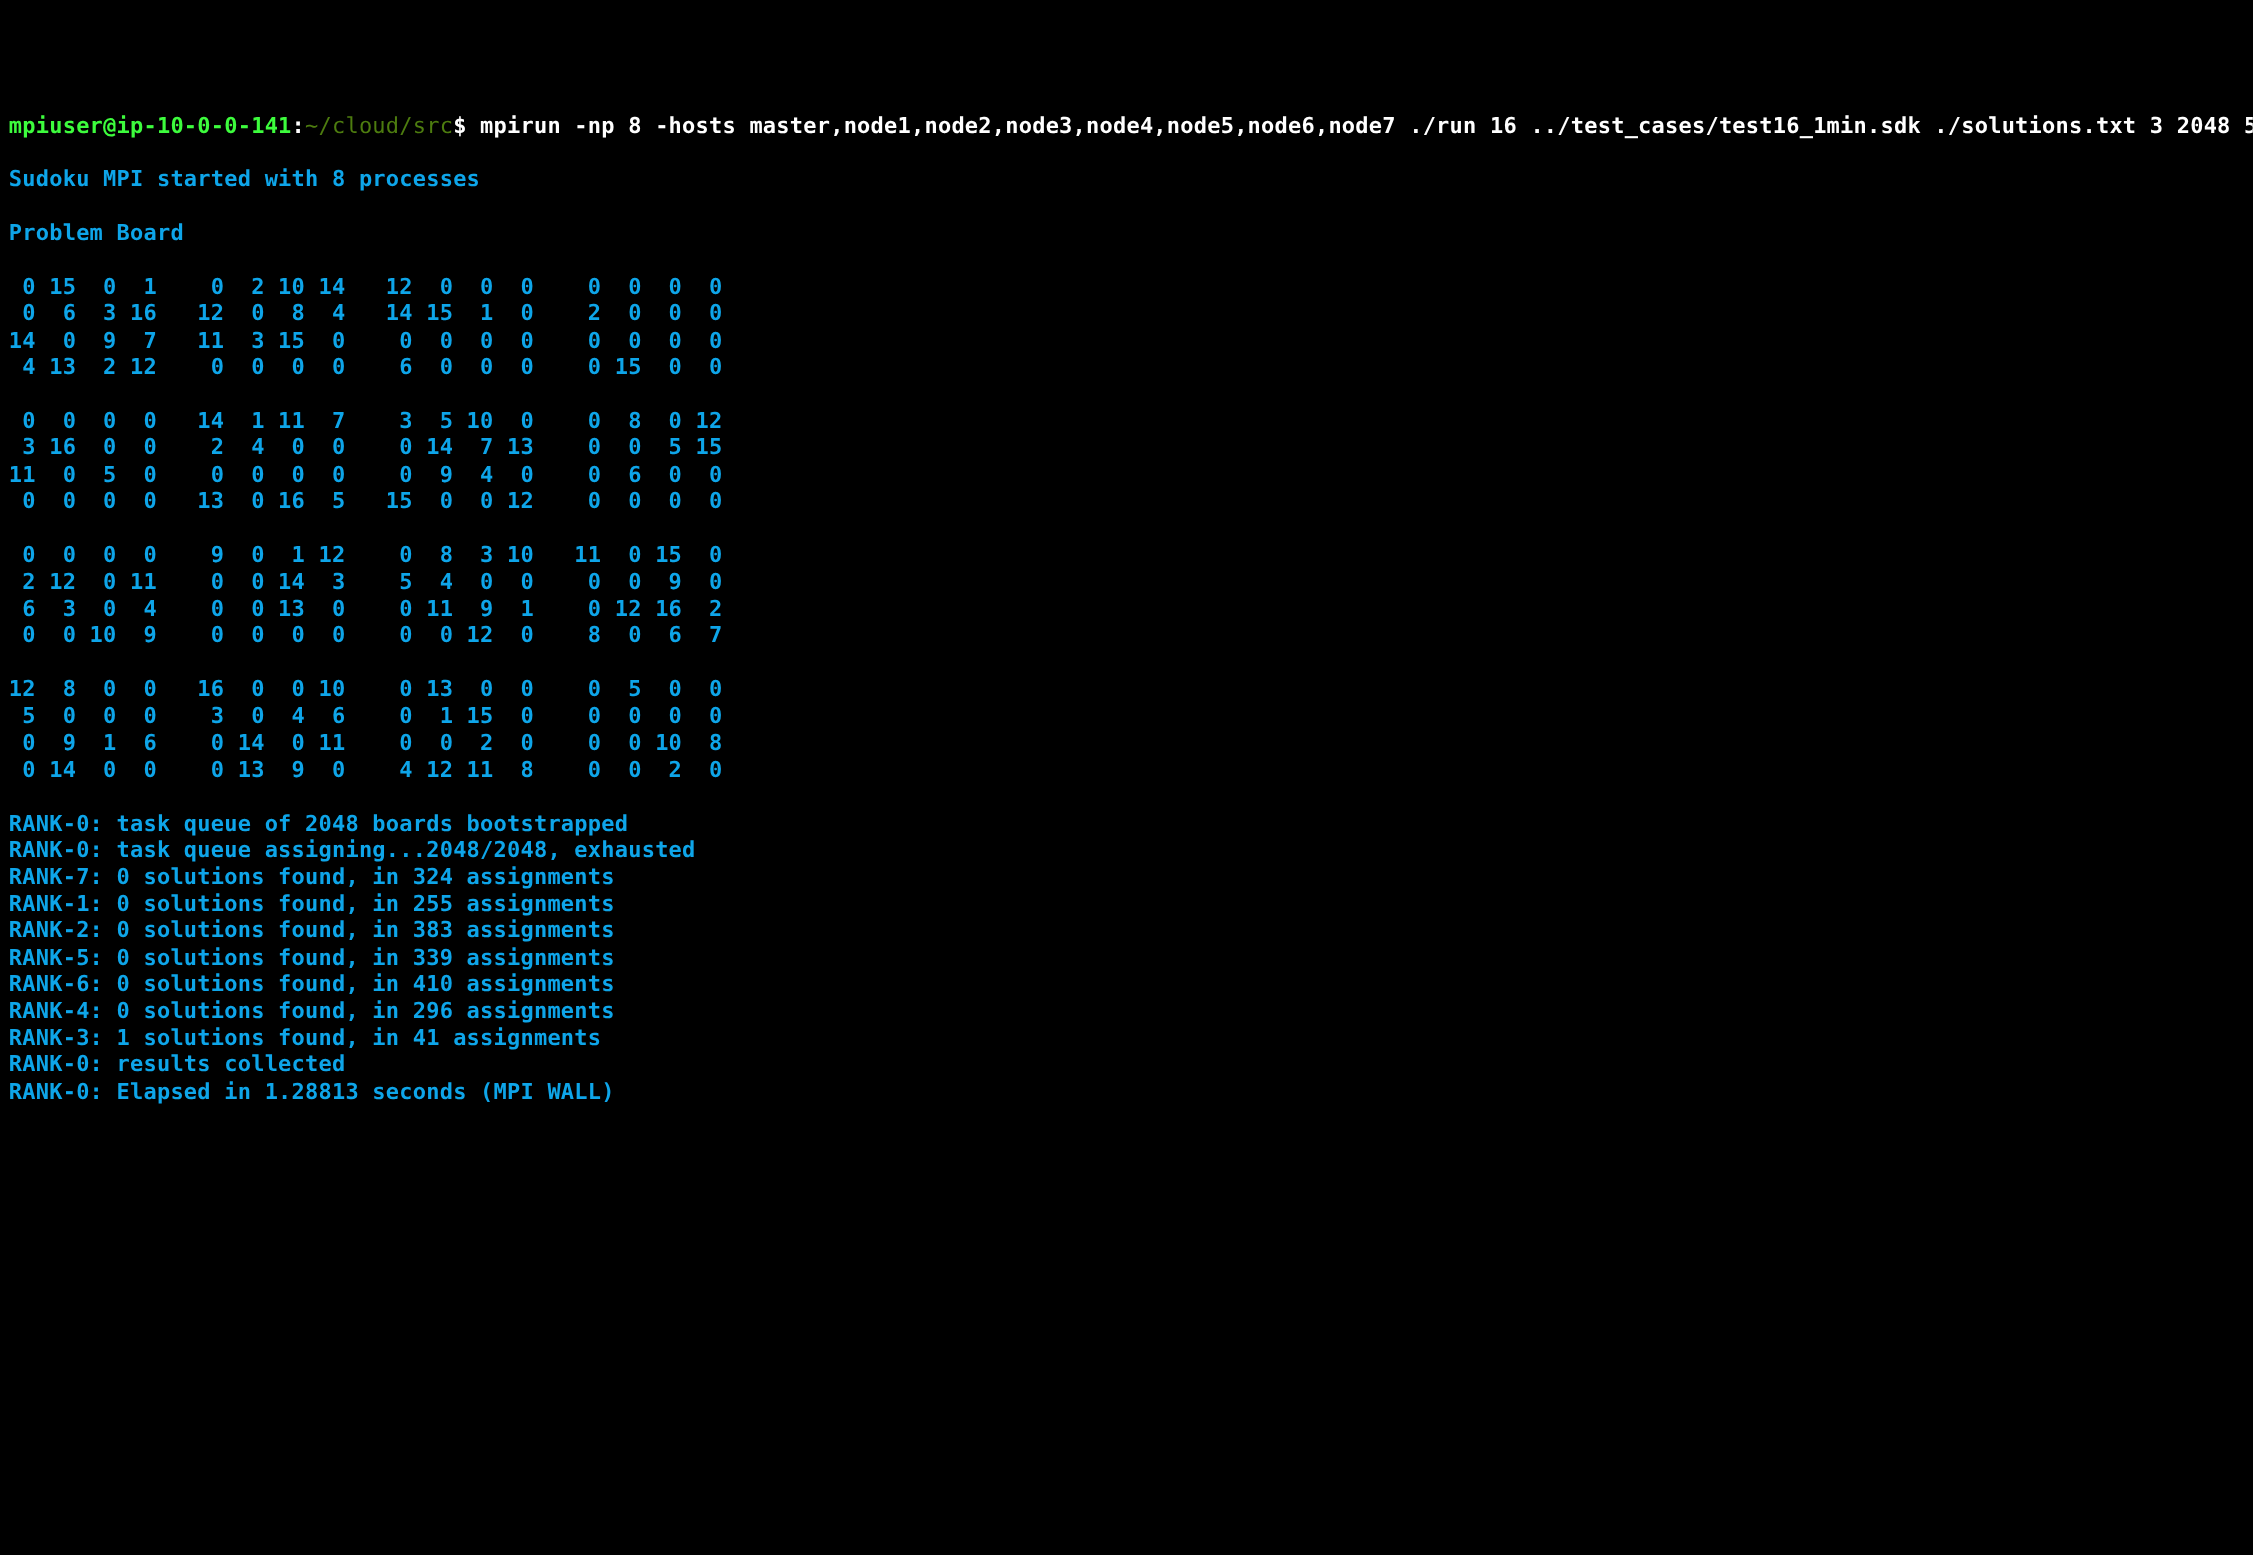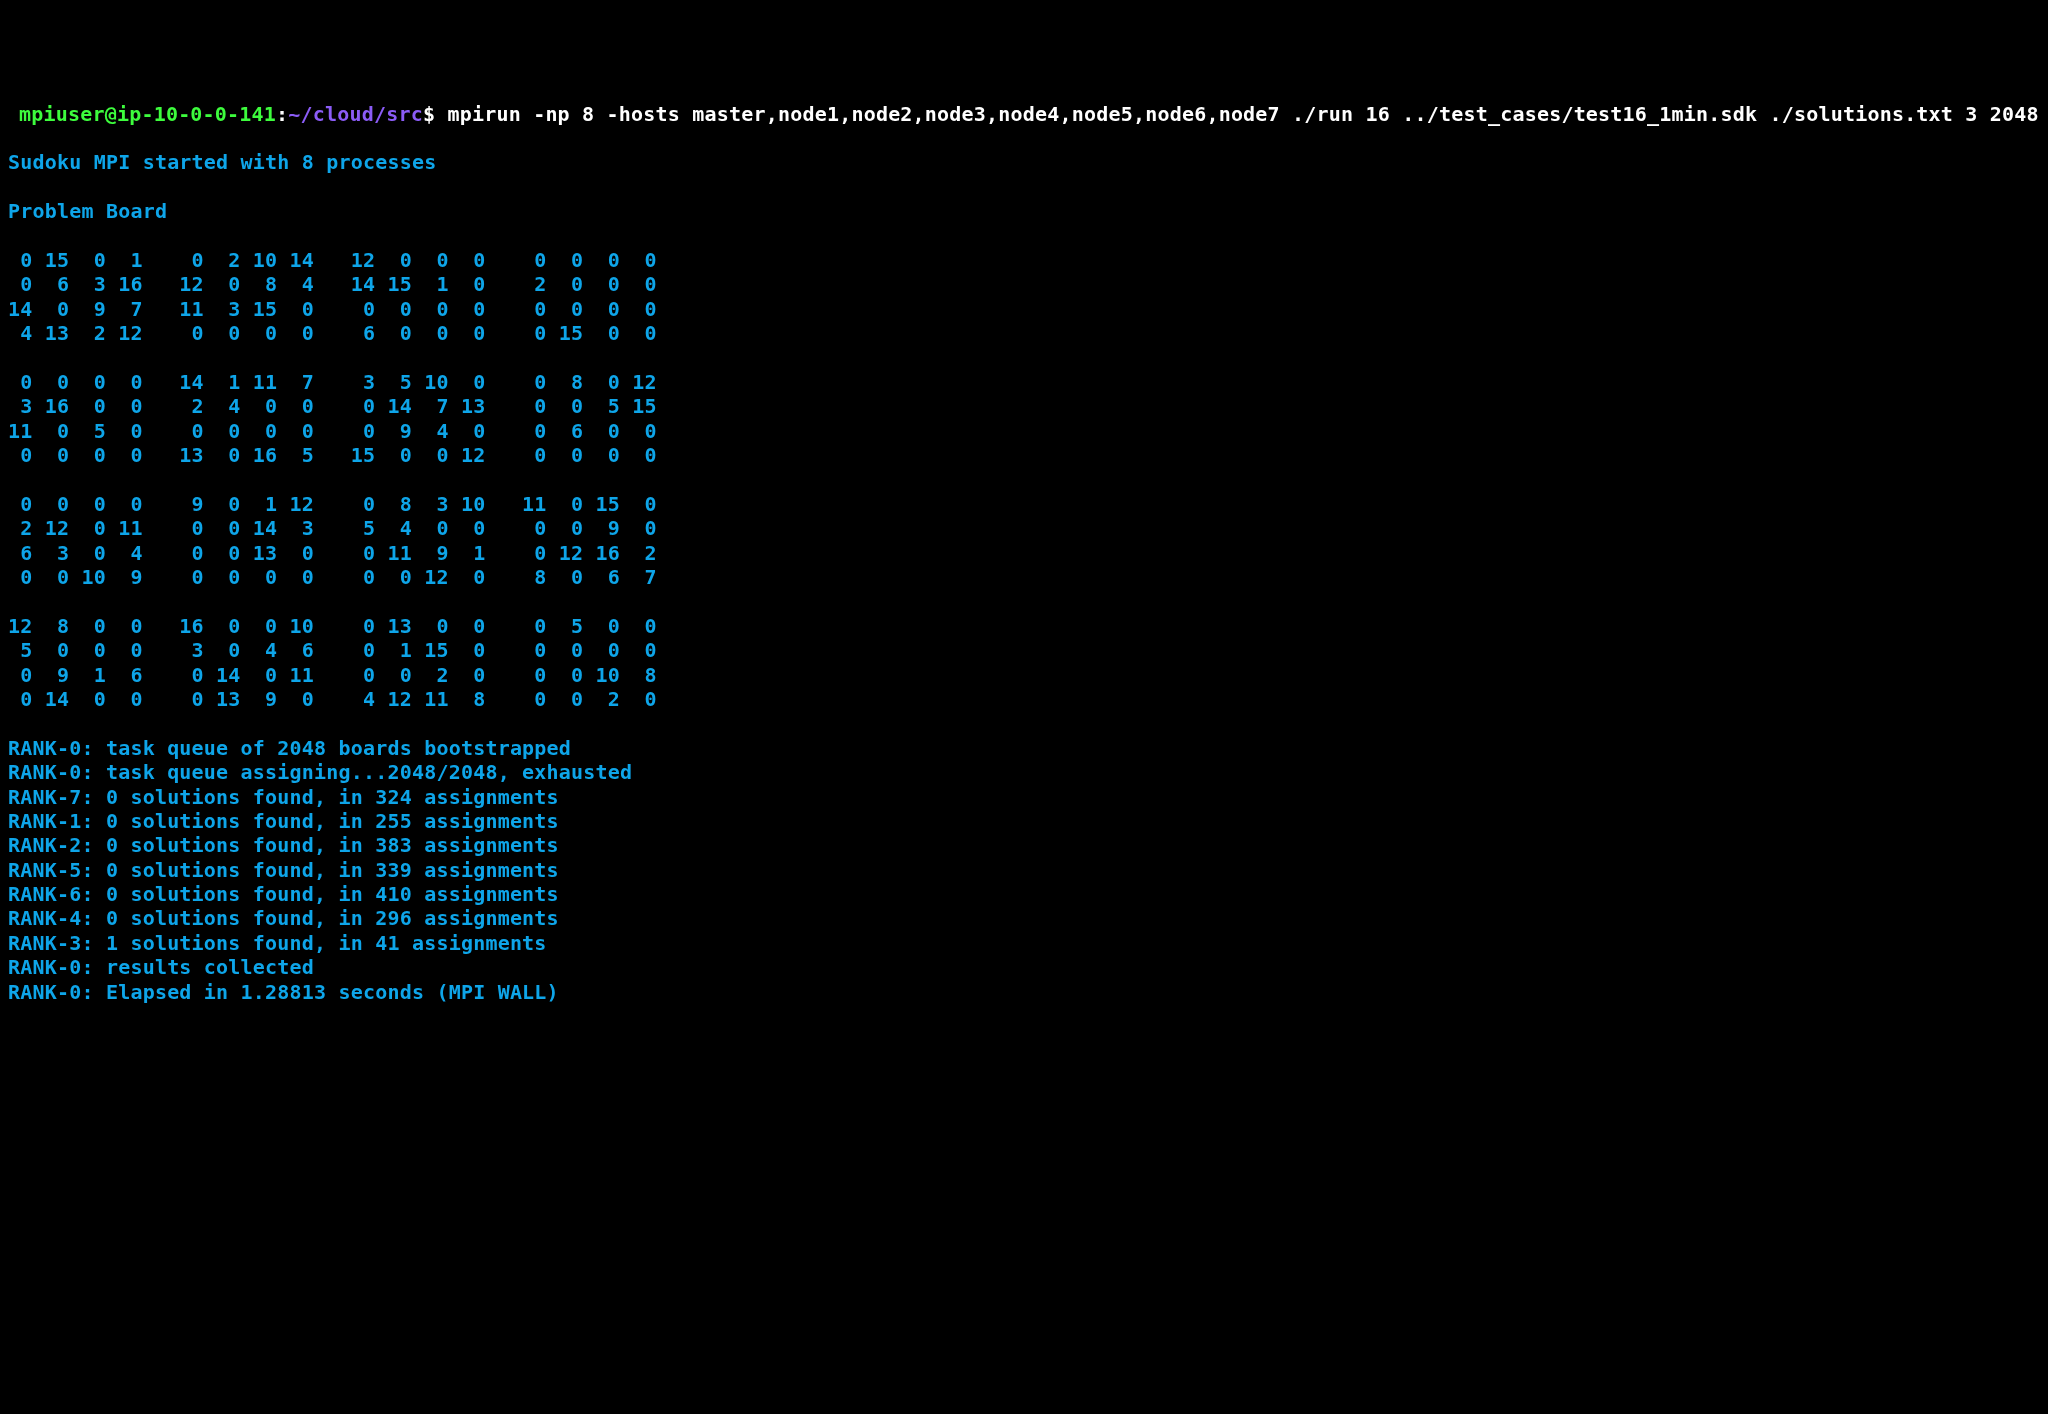--- a/index.html
+++ b/index.html
@@ -14,25 +14,24 @@
       font-size: 20px;
       line-height: 1.22;
       padding: 4px 8px;
       white-space: pre;
       font-weight: bold;
       letter-spacing: 0.2px;
     }
     .prompt-user {
       color: #3dfc3d;
       font-weight: bold;
-      margin-left: 11px;
     }
     .prompt-path {
-      color: #8b5cf6;
-      font-weight: bold;
+      color: #4d7c0f;
+      font-weight: normal;
     }
     .prompt-sep {
       color: #ffffff;
     }
     .command {
       color: #ffffff;
     }
     .output {
       color: #0ea5e9;
     }

